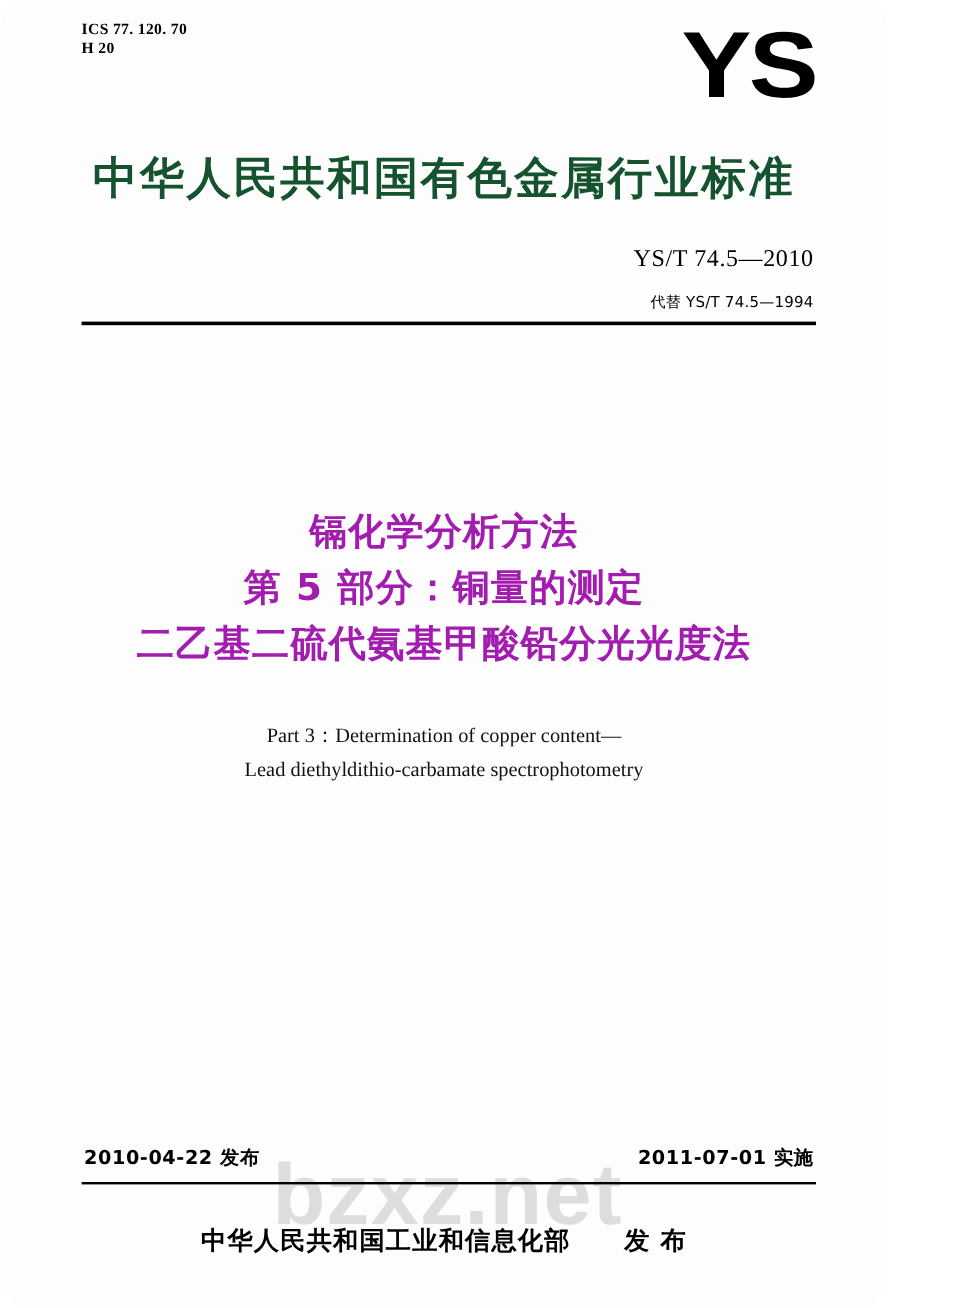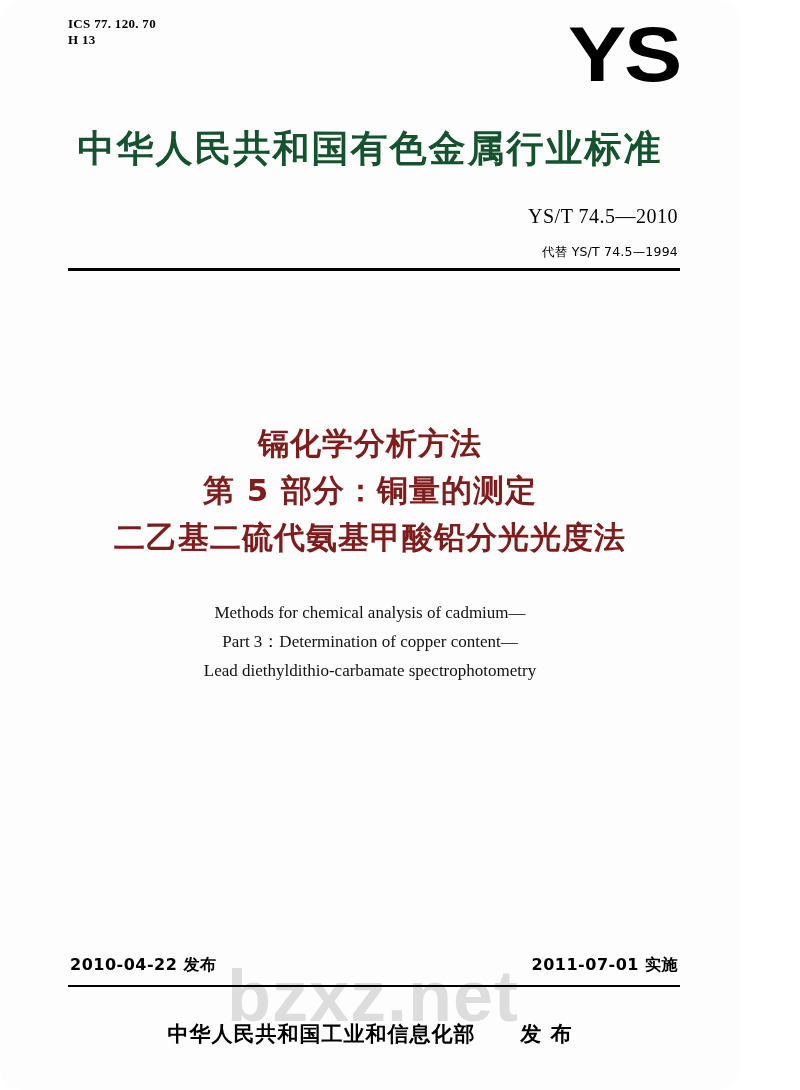--- a/index.html
+++ b/index.html
@@ -105,21 +105,21 @@
   .cn-title {
     position: absolute;
     left: 0;
     right: 0;
     top: 420px;
     text-align: center;
     font-family: "DejaVu Sans", sans-serif;
     font-size: 31px;
     font-weight: bold;
     line-height: 47px;
-    color: #7f1d1d;
+    color: #a21caf;
     letter-spacing: 1px;
   }
   .cn-title .l2,
   .cn-title .l3 { white-space: nowrap; }
 
   
   .en-title {
     position: absolute;
     left: 0;
     right: 0;
@@ -181,42 +181,41 @@
   }
   .publisher .gap { display: inline-block; width: 28px; }
 </style>
 </head>
 <body>
 
 <div class="page">
 
   <div class="ics-block">
     <div>ICS 77. 120. 70</div>
-    <div>H 13</div>
+    <div>H 20</div>
   </div>
 
   <div class="ys-logo">YS</div>
 
   <div class="org-title">中华人民共和国有色金属行业标准</div>
 
   <div class="std-no">
     <div class="main">YS/T 74.5—2010</div>
     <div class="replace">代替 YS/T 74.5—1994</div>
   </div>
 
   <div class="rule-top"></div>
 
   <div class="cn-title">
     <div class="l1">镉化学分析方法</div>
     <div class="l2">第 5 部分：铜量的测定</div>
     <div class="l3">二乙基二硫代氨基甲酸铅分光光度法</div>
   </div>
 
   <div class="en-title">
-    <div>Methods for chemical analysis of cadmium—</div>
     <div>Part 3：Determination of copper content—</div>
     <div>Lead diethyldithio-carbamate spectrophotometry</div>
   </div>
 
   <div class="watermark">bzxz.net</div>
 
   <div class="date-left">2010-04-22 发布</div>
   <div class="date-right">2011-07-01 实施</div>
 
   <div class="rule-bottom"></div>

